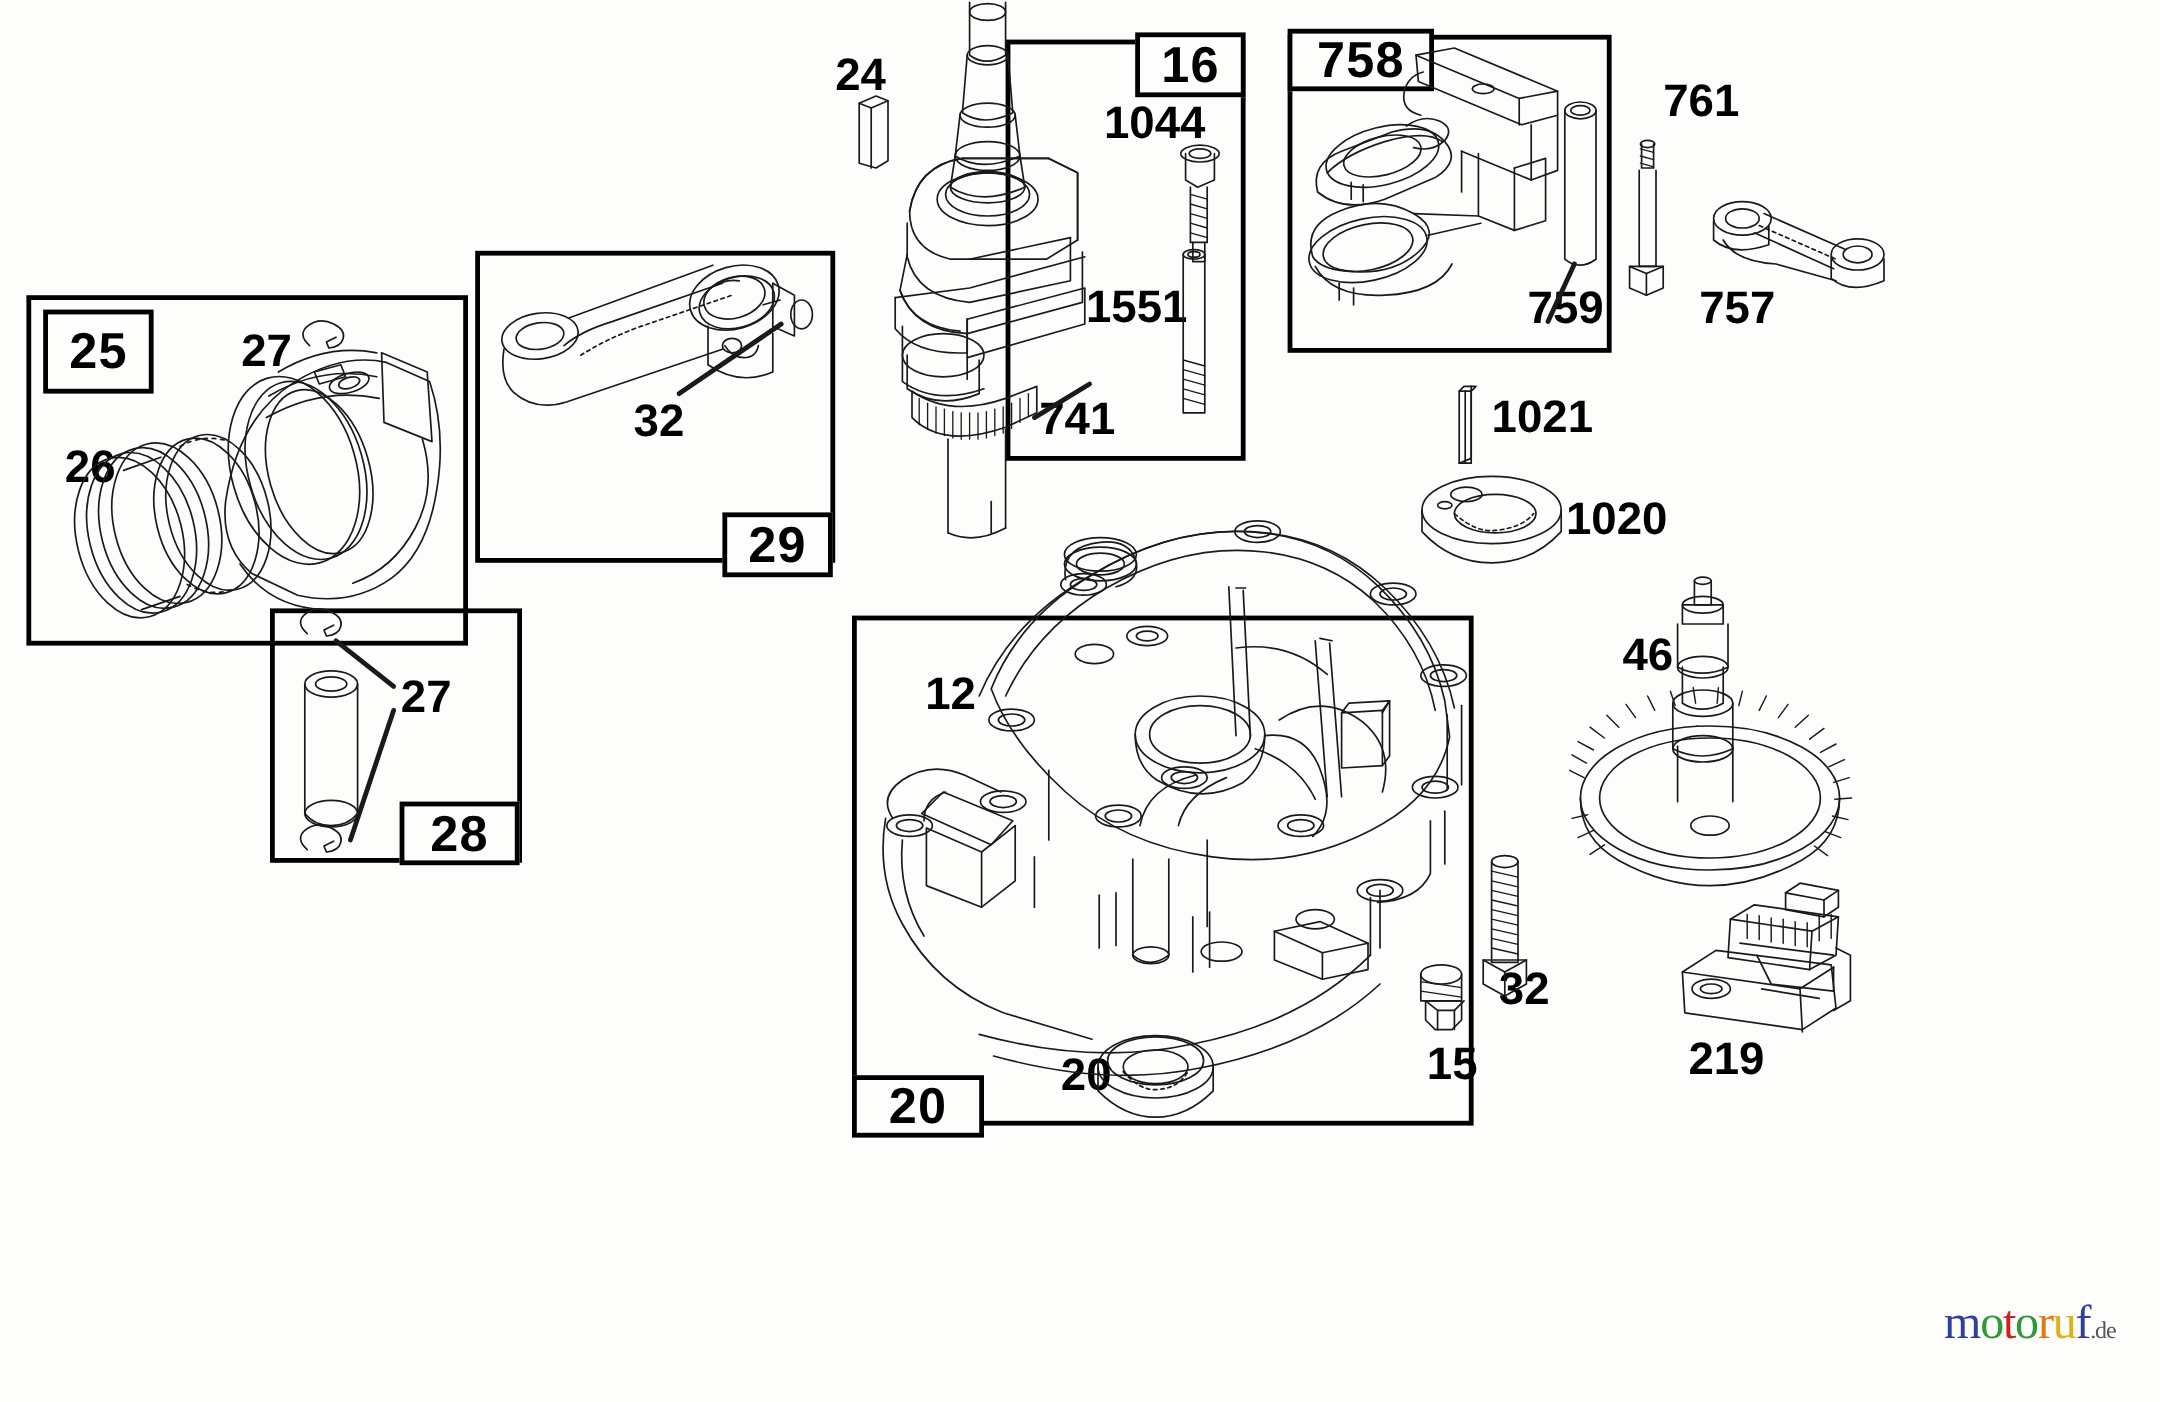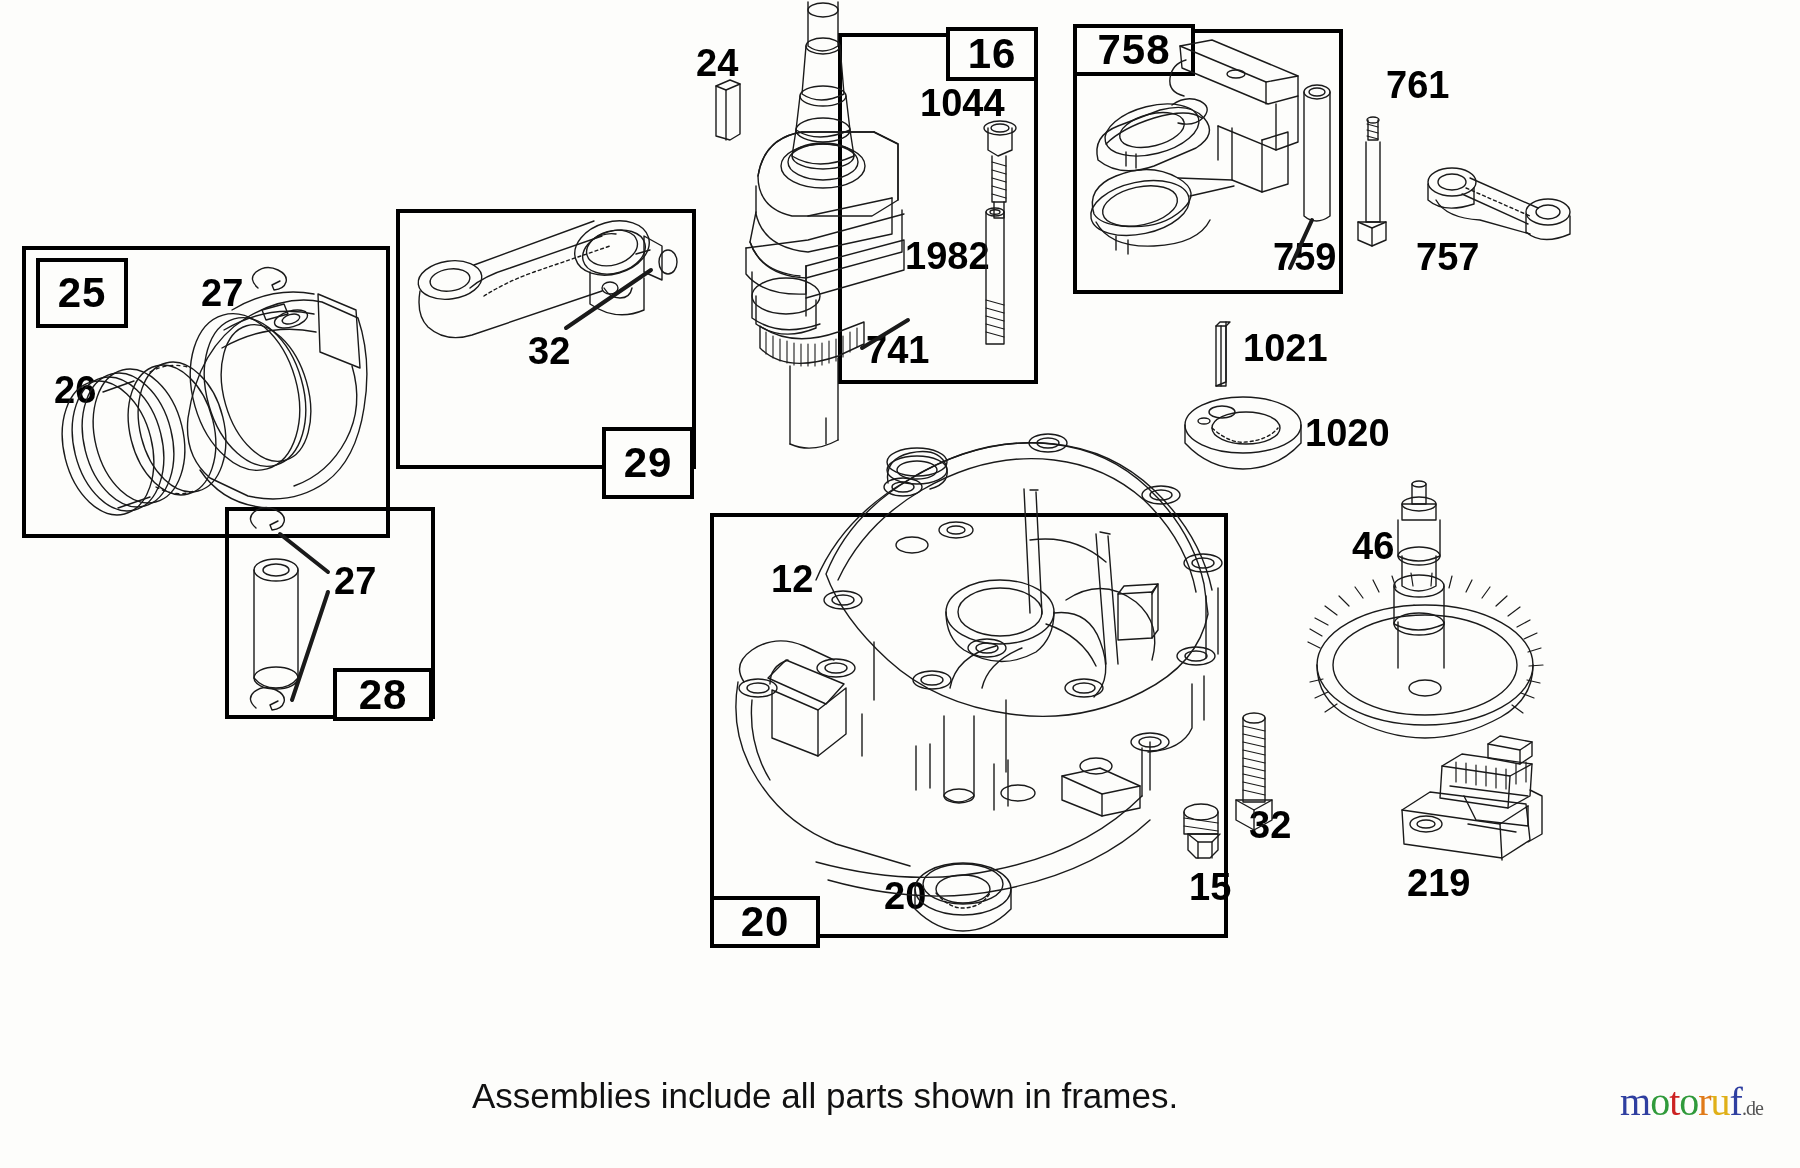--- a/index.html
+++ b/index.html
@@ -23,39 +23,39 @@
   <div class="frame" style="left:22px;top:246px;width:368px;height:292px;"></div>
   <div class="frame" style="left:396px;top:209px;width:300px;height:260px;"></div>
   <div class="frame" style="left:225px;top:507px;width:210px;height:212px;"></div>
   <div class="frame" style="left:838px;top:33px;width:200px;height:351px;"></div>
   <div class="frame" style="left:1073px;top:29px;width:270px;height:265px;"></div>
   <div class="frame" style="left:710px;top:513px;width:518px;height:425px;"></div>
 
   <div class="tagbox" style="left:36px;top:258px;width:92px;height:70px;">
     <span>25</span>
   </div>
-  <div class="tagbox" style="left:602px;top:427px;width:92px;height:72px;">
+  <div class="tagbox" style="left:602px;top:427px;width:92px;height:54px;">
     <span>29</span>
   </div>
   <div class="tagbox" style="left:333px;top:668px;width:100px;height:53px;">
     <span>28</span>
   </div>
   <div class="tagbox" style="left:946px;top:27px;width:92px;height:54px;">
     <span>16</span>
   </div>
   <div class="tagbox" style="left:1073px;top:24px;width:122px;height:52px;">
     <span>758</span>
   </div>
   <div class="tagbox" style="left:710px;top:896px;width:110px;height:52px;">
     <span>20</span>
   </div>
 
   <div class="plabel" style="left:696px;top:44px;">24</div>
   <div class="plabel" style="left:920px;top:84px;">1044</div>
-  <div class="plabel" style="left:905px;top:237px;">1982</div>
+  <div class="plabel" style="left:905px;top:237px;">1551</div>
   <div class="plabel" style="left:866px;top:331px;">741</div>
   <div class="plabel" style="left:1273px;top:238px;">759</div>
   <div class="plabel" style="left:1386px;top:66px;">761</div>
   <div class="plabel" style="left:1416px;top:238px;">757</div>
   <div class="plabel" style="left:201px;top:274px;">27</div>
   <div class="plabel" style="left:54px;top:371px;">26</div>
   <div class="plabel" style="left:528px;top:332px;">32</div>
   <div class="plabel" style="left:334px;top:562px;">27</div>
   <div class="plabel" style="left:1243px;top:329px;">1021</div>
   <div class="plabel" style="left:1305px;top:414px;">1020</div>
@@ -515,19 +515,18 @@
         <path d="M1488 744 l32 6 l12 -8"></path>
         <path d="M1520 750 l0 14"></path>
         <path d="M1464 796 l12 24 l52 6 l0 -20"></path>
         <path d="M1530 790 l12 6 l0 38 l-14 8"></path>
         <path d="M1468 824 l48 8"></path>
       </g>
 
     </g>
   </svg>
 
-  <div class="caption" style="left:472px;top:1076px;">Assemblies include all parts shown in frames.</div>
 
   <div class="wm" style="left:1620px;top:1078px;">
     <i style="color:#2f3fa0;">m</i><i style="color:#2f9a3a;">o</i><i style="color:#cc2222;">t</i><i style="color:#2f9a3a;">o</i><i style="color:#e07a18;">r</i><i style="color:#e0b018;">u</i><i style="color:#2f3fa0;">f</i><span class="sm" style="color:#555;">.de</span>
   </div>
 
 </div>
 
 </body></html>

